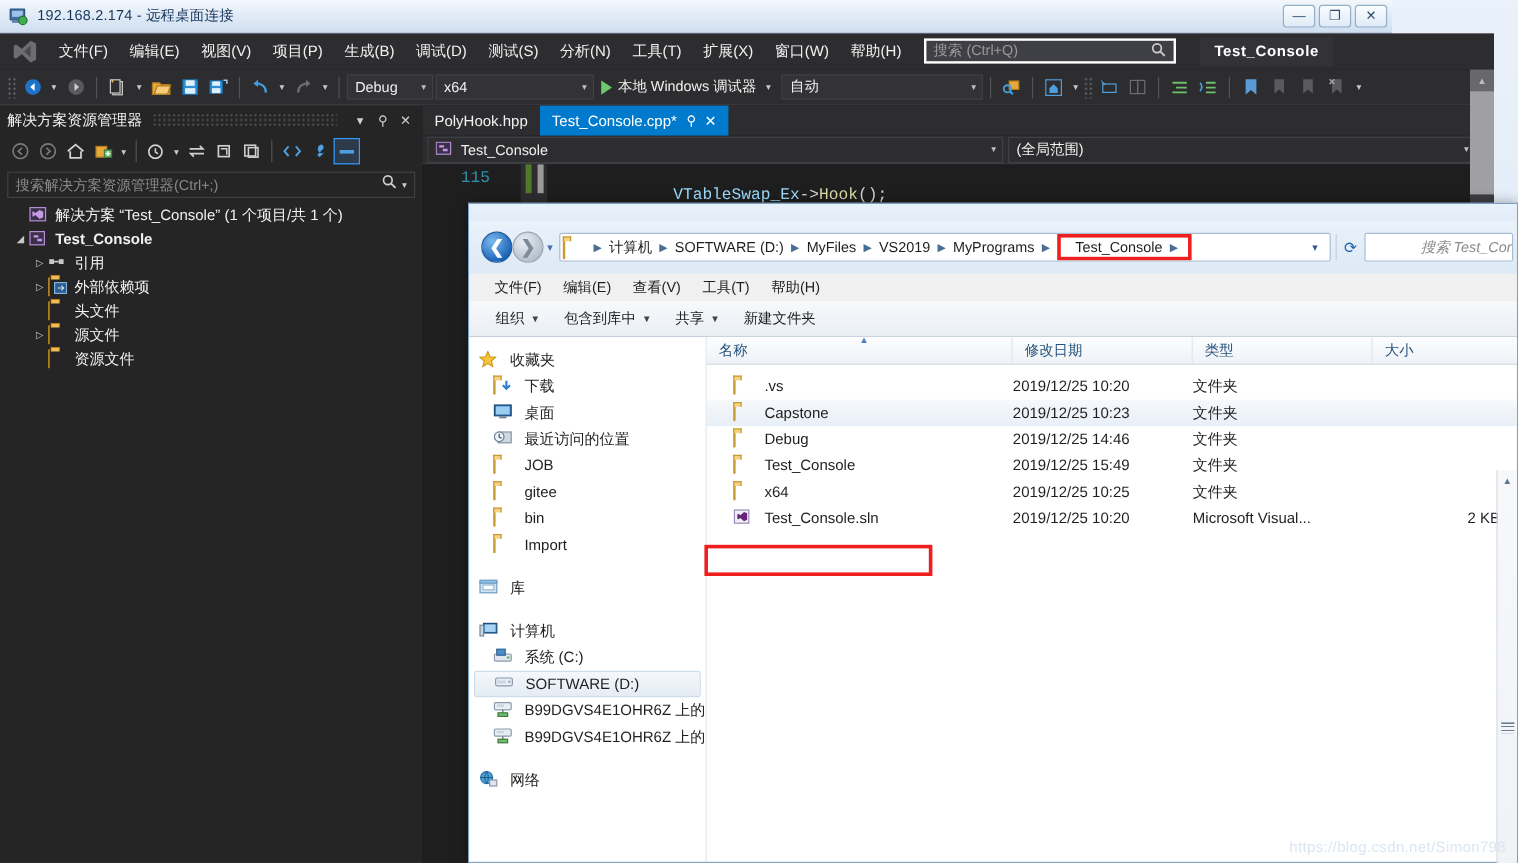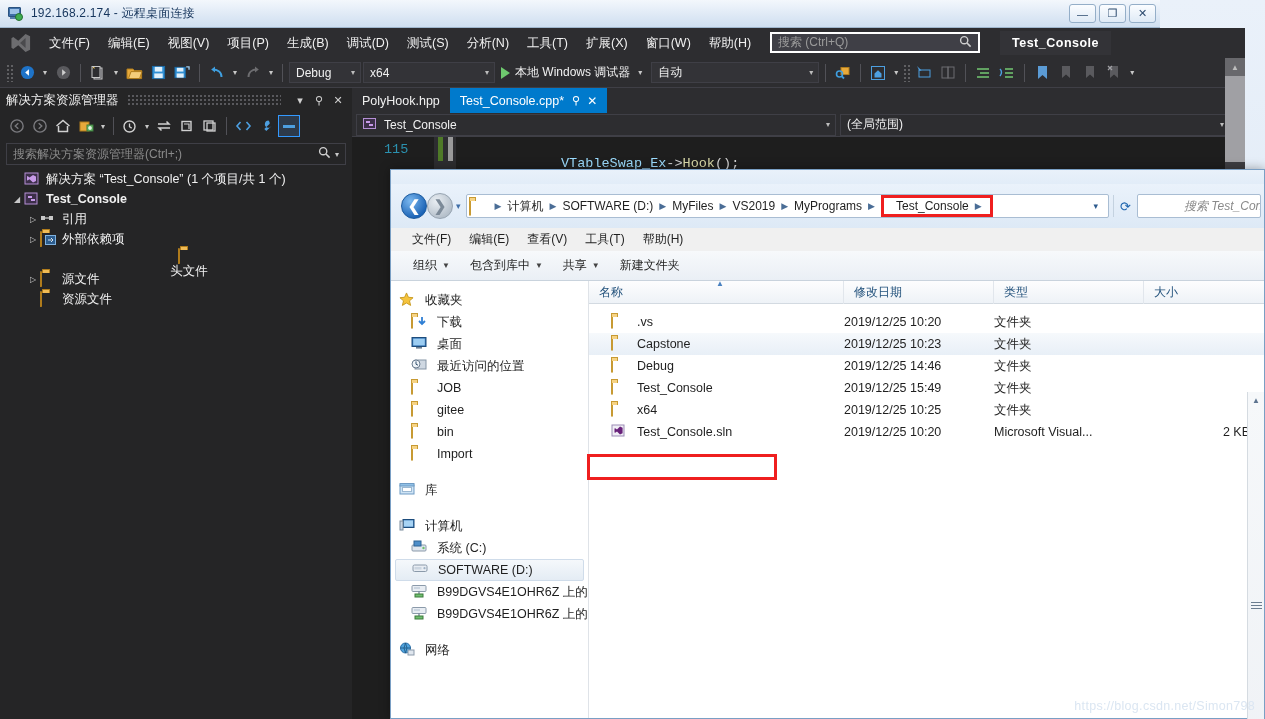--- a/index.html
+++ b/index.html
@@ -516,21 +516,21 @@
         <div class="tree-row" style="padding-left:26px;">
           <span class="tw-arrow">▷</span>
           <span class="ti">
             <span class="folder-ic"></span>
             <svg style="position:absolute;left:5px;top:3px;" width="11" height="10" viewBox="0 0 11 10">
                 <rect x="0.5" y="0.5" width="10" height="9" fill="#2d5d8e" stroke="#7fb2e0"></rect>
                 <path d="M3 5 h5 M6 3 l2 2 l-2 2" stroke="#cfe6fa" stroke-width="1"></path>
               </svg></span>
           <span>外部依赖项</span>
         </div>
-        <div class="tree-row" style="padding-left:26px;flex-direction:column;">
+        <div class="tree-row" style="padding-left:26px;">
           <span class="tw-arrow"></span>
           <span class="ti"><span class="folder-ic"></span></span>
           <span>头文件</span>
         </div>
         <div class="tree-row" style="padding-left:26px;">
           <span class="tw-arrow">▷</span>
           <span class="ti"><span class="folder-ic"></span></span>
           <span>源文件</span>
         </div>
         <div class="tree-row" style="padding-left:26px;">

